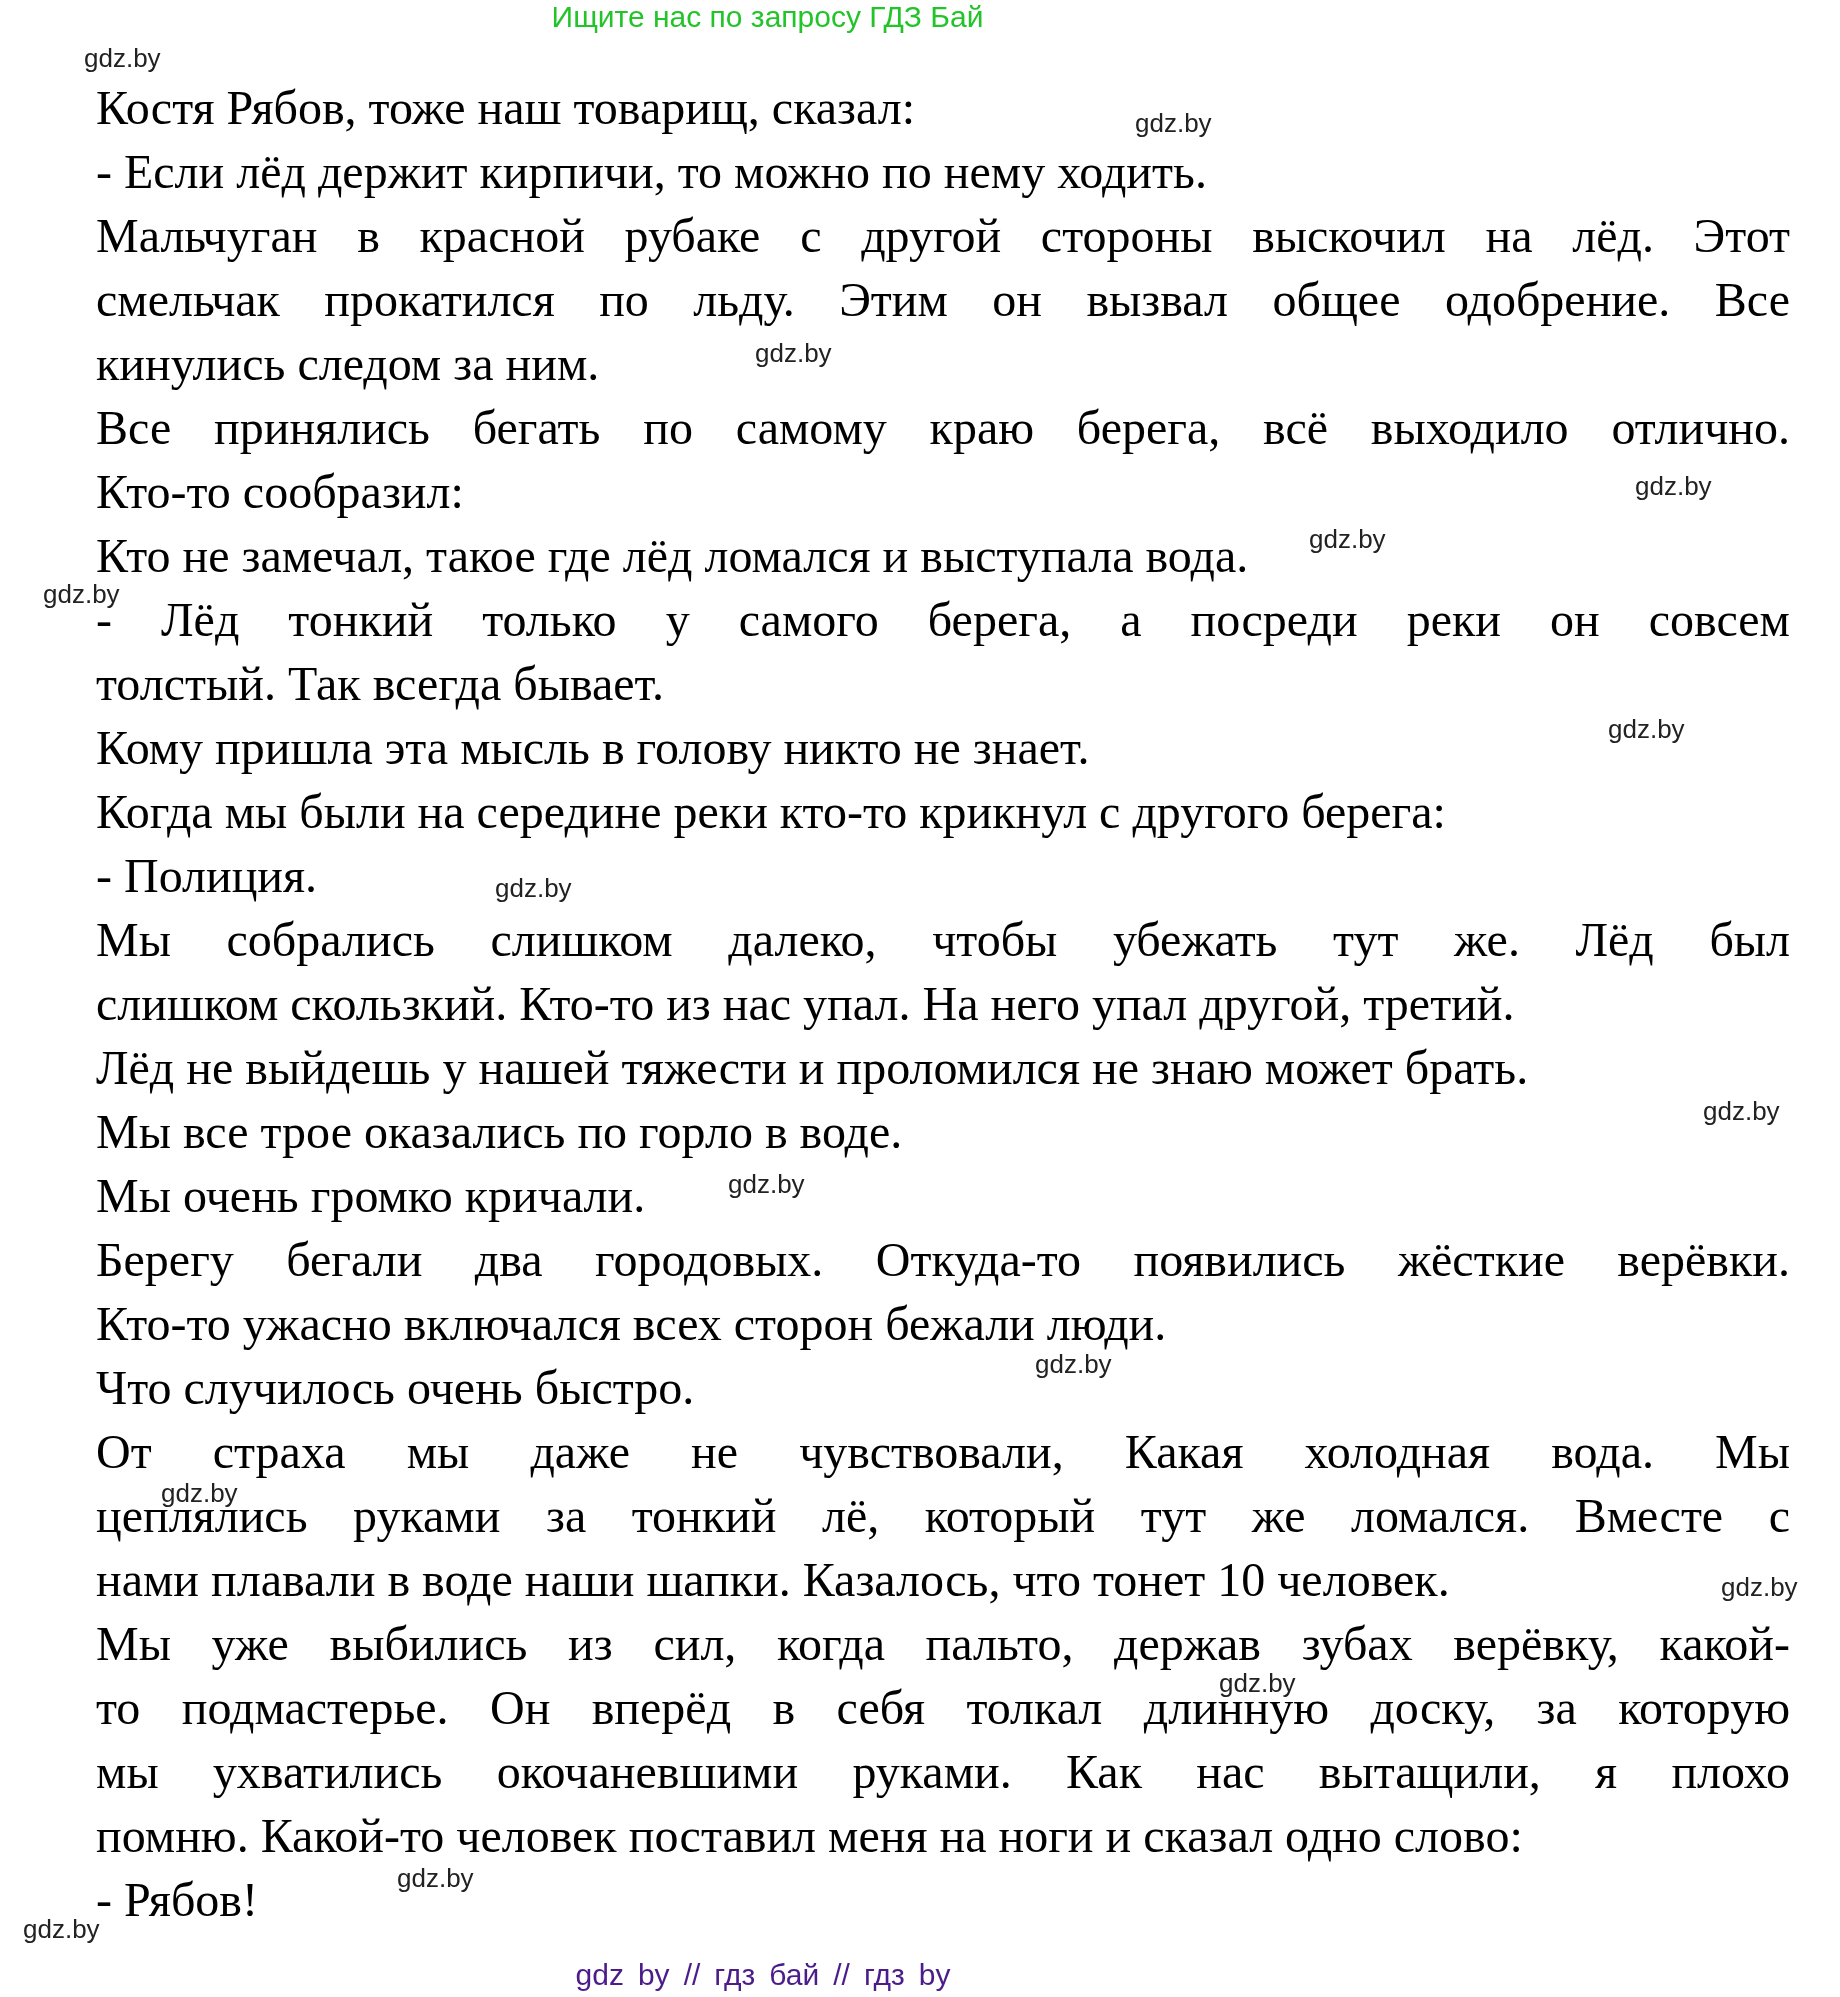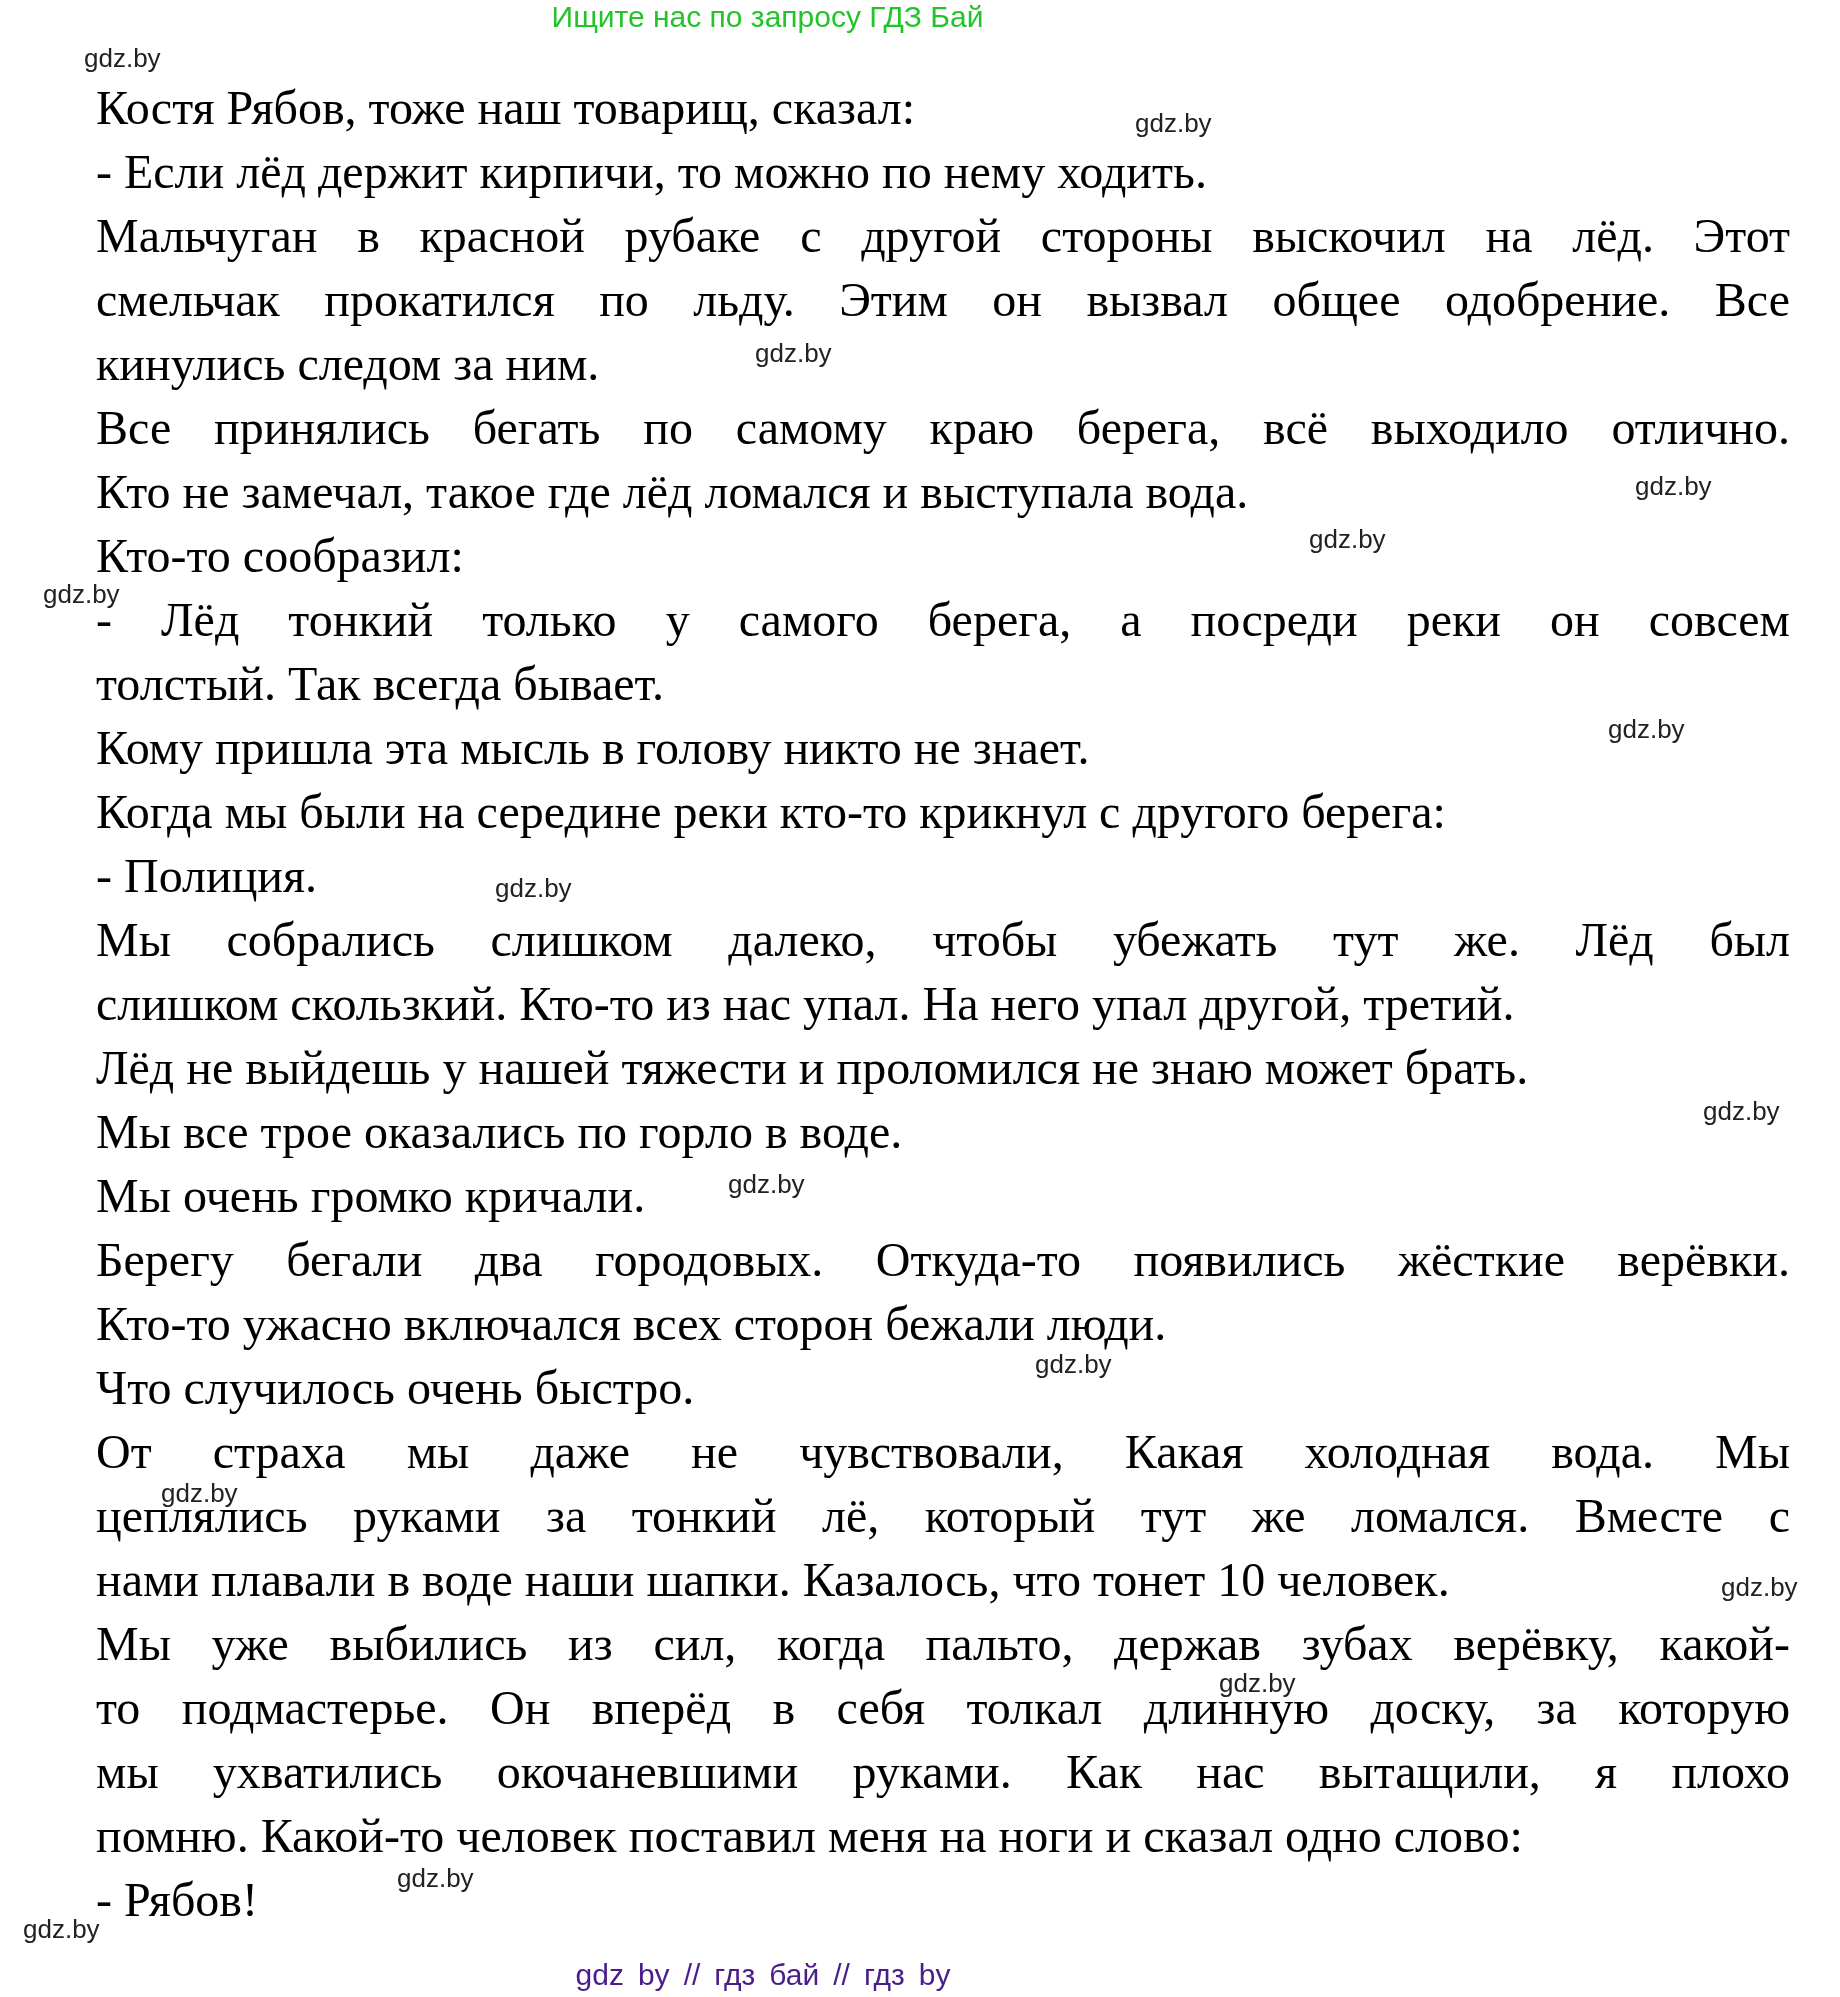--- a/index.html
+++ b/index.html
@@ -32,22 +32,22 @@
 
 <div class="banner">Ищите нас по запросу ГДЗ Бай</div>
 
 <div class="content">
   <span class="line">Костя Рябов, тоже наш товарищ, сказал:</span>
   <span class="line">- Если лёд держит кирпичи, то можно по нему ходить.</span>
   <span class="line just">Мальчуган в красной рубаке с другой стороны выскочил на лёд. Этот</span>
   <span class="line just">смельчак прокатился по льду. Этим он вызвал общее одобрение. Все</span>
   <span class="line">кинулись следом за ним.</span>
   <span class="line just">Все принялись бегать по самому краю берега, всё выходило отлично.</span>
+  <span class="line">Кто-то сообразил:</span>
   <span class="line">Кто не замечал, такое где лёд ломался и выступала вода.</span>
-  <span class="line">Кто-то сообразил:</span>
   <span class="line just">- Лёд тонкий только у самого берега, а посреди реки он совсем</span>
   <span class="line">толстый. Так всегда бывает.</span>
   <span class="line">Кому пришла эта мысль в голову никто не знает.</span>
   <span class="line">Когда мы были на середине реки кто-то крикнул с другого берега:</span>
   <span class="line">- Полиция.</span>
   <span class="line just">Мы собрались слишком далеко, чтобы убежать тут же. Лёд был</span>
   <span class="line">слишком скользкий. Кто-то из нас упал. На него упал другой, третий.</span>
   <span class="line">Лёд не выйдешь у нашей тяжести и проломился не знаю может брать.</span>
   <span class="line">Мы все трое оказались по горло в воде.</span>
   <span class="line">Мы очень громко кричали.</span>

